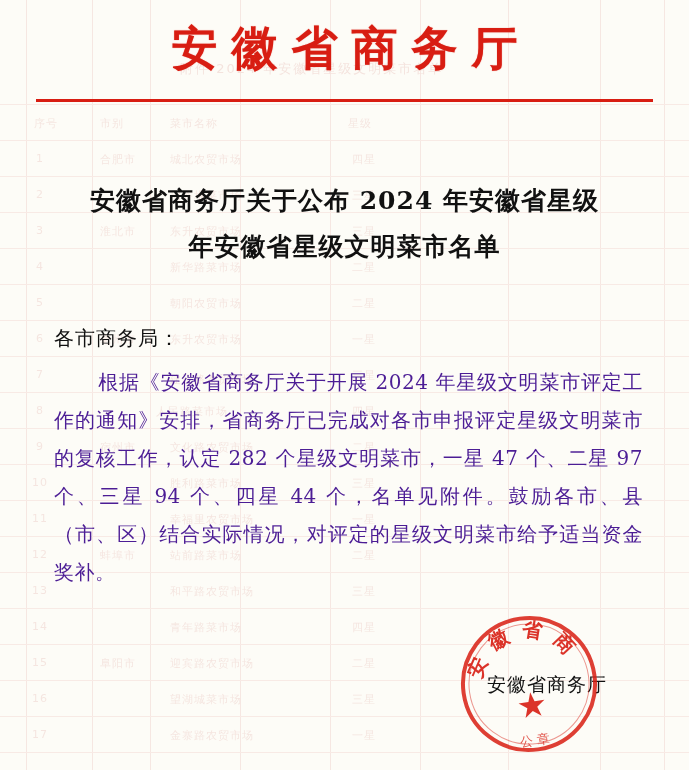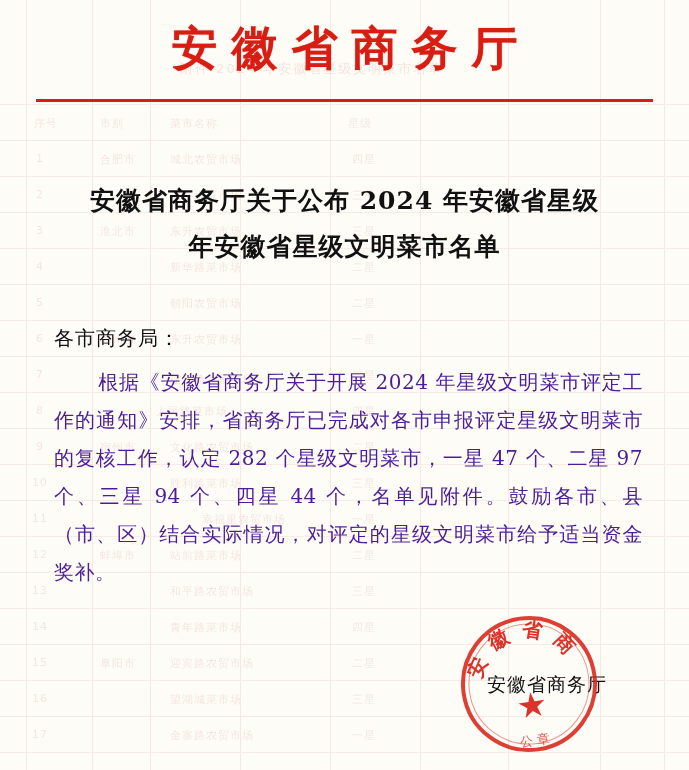--- a/index.html
+++ b/index.html
@@ -250,21 +250,21 @@
   <div class="ghost-text" style="left:170px; top:152px;">城北农贸市场</div>
   <div class="ghost-text" style="left:170px; top:188px;">周谷堆菜市场</div>
   <div class="ghost-text" style="left:170px; top:224px;">东升农贸市场</div>
   <div class="ghost-text" style="left:170px; top:260px;">新华路菜市场</div>
   <div class="ghost-text" style="left:170px; top:296px;">朝阳农贸市场</div>
   <div class="ghost-text" style="left:170px; top:332px;">东升农贸市场</div>
   <div class="ghost-text" style="left:170px; top:372px;">建设路农贸市场</div>
   <div class="ghost-text" style="left:156px; top:404px;">人民路菜市场</div>
   <div class="ghost-text" style="left:170px; top:440px;">文化路农贸市场</div>
   <div class="ghost-text" style="left:170px; top:476px;">胜利路菜市场</div>
-  <div class="ghost-text" style="left:170px; top:512px;margin-left:32px;">幸福里农贸市场</div>
+  <div class="ghost-text" style="left:170px; top:512px;">幸福里农贸市场</div>
   <div class="ghost-text" style="left:170px; top:548px;">站前路菜市场</div>
   <div class="ghost-text" style="left:170px; top:584px;">和平路农贸市场</div>
   <div class="ghost-text" style="left:170px; top:620px;">青年路菜市场</div>
   <div class="ghost-text" style="left:170px; top:656px;">迎宾路农贸市场</div>
   <div class="ghost-text" style="left:170px; top:692px;">望湖城菜市场</div>
   <div class="ghost-text" style="left:170px; top:728px;">金寨路农贸市场</div>
 
   <div class="ghost-text" style="left:352px; top:152px;">四星</div>
   <div class="ghost-text" style="left:352px; top:188px;">三星</div>
   <div class="ghost-text" style="left:352px; top:224px;">三星</div>

